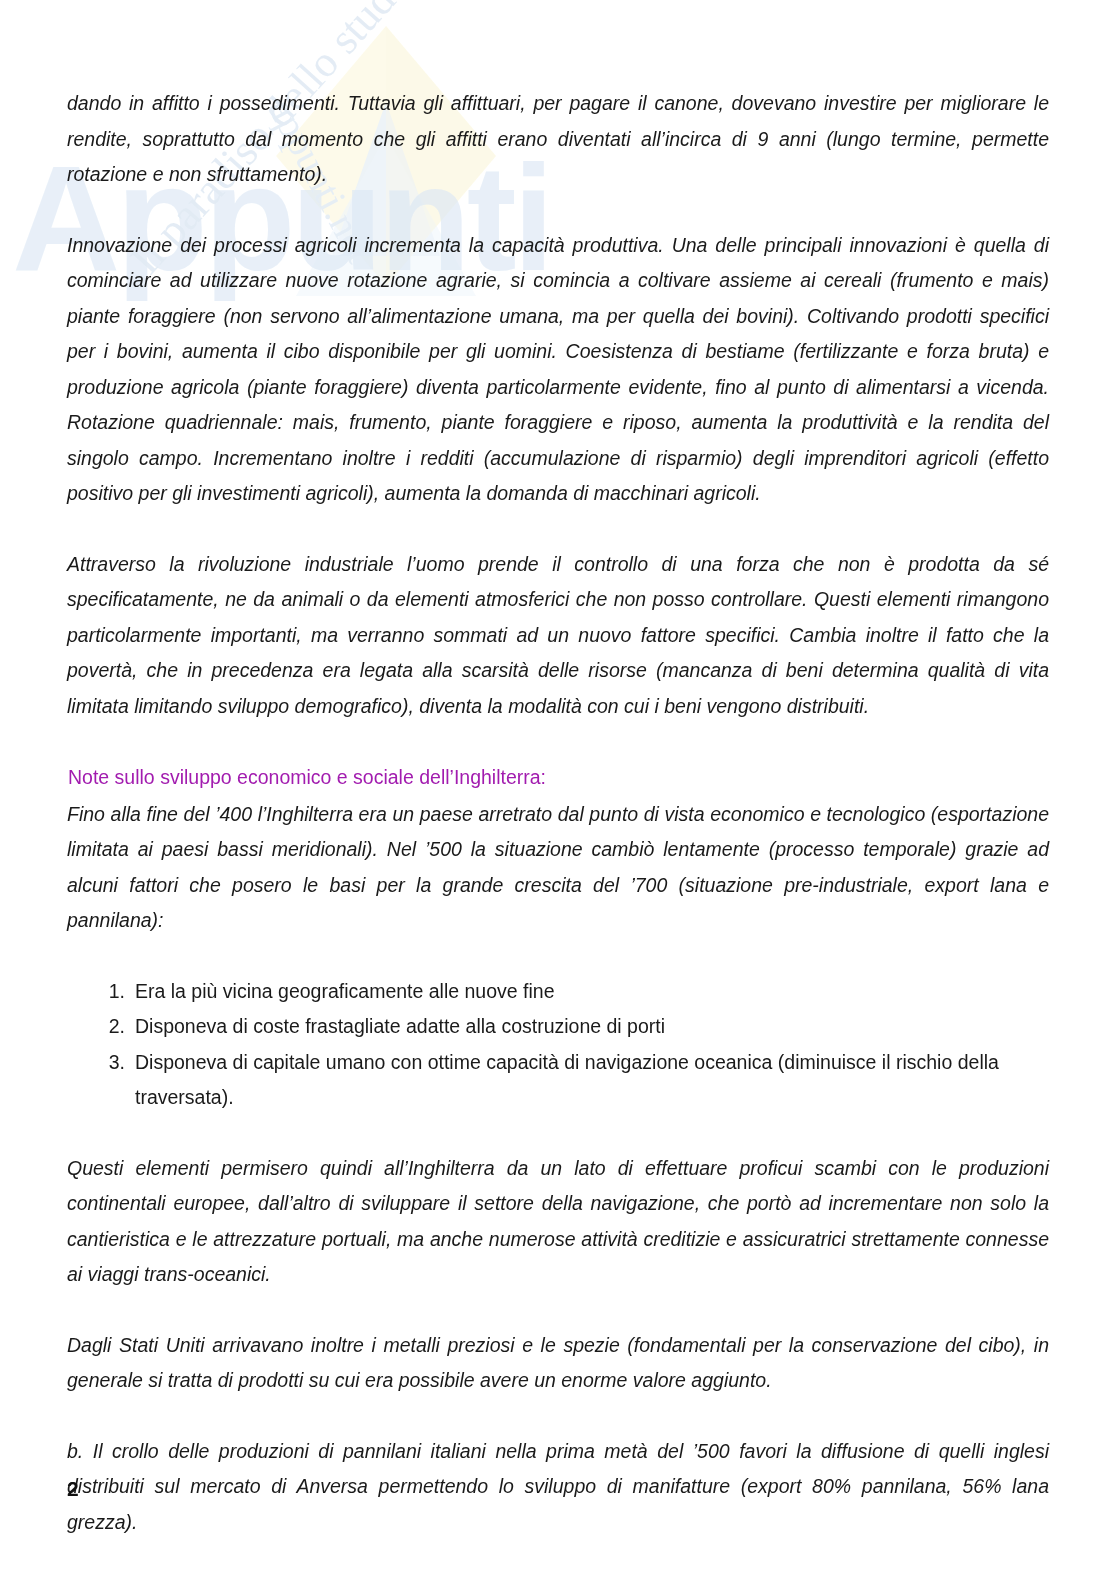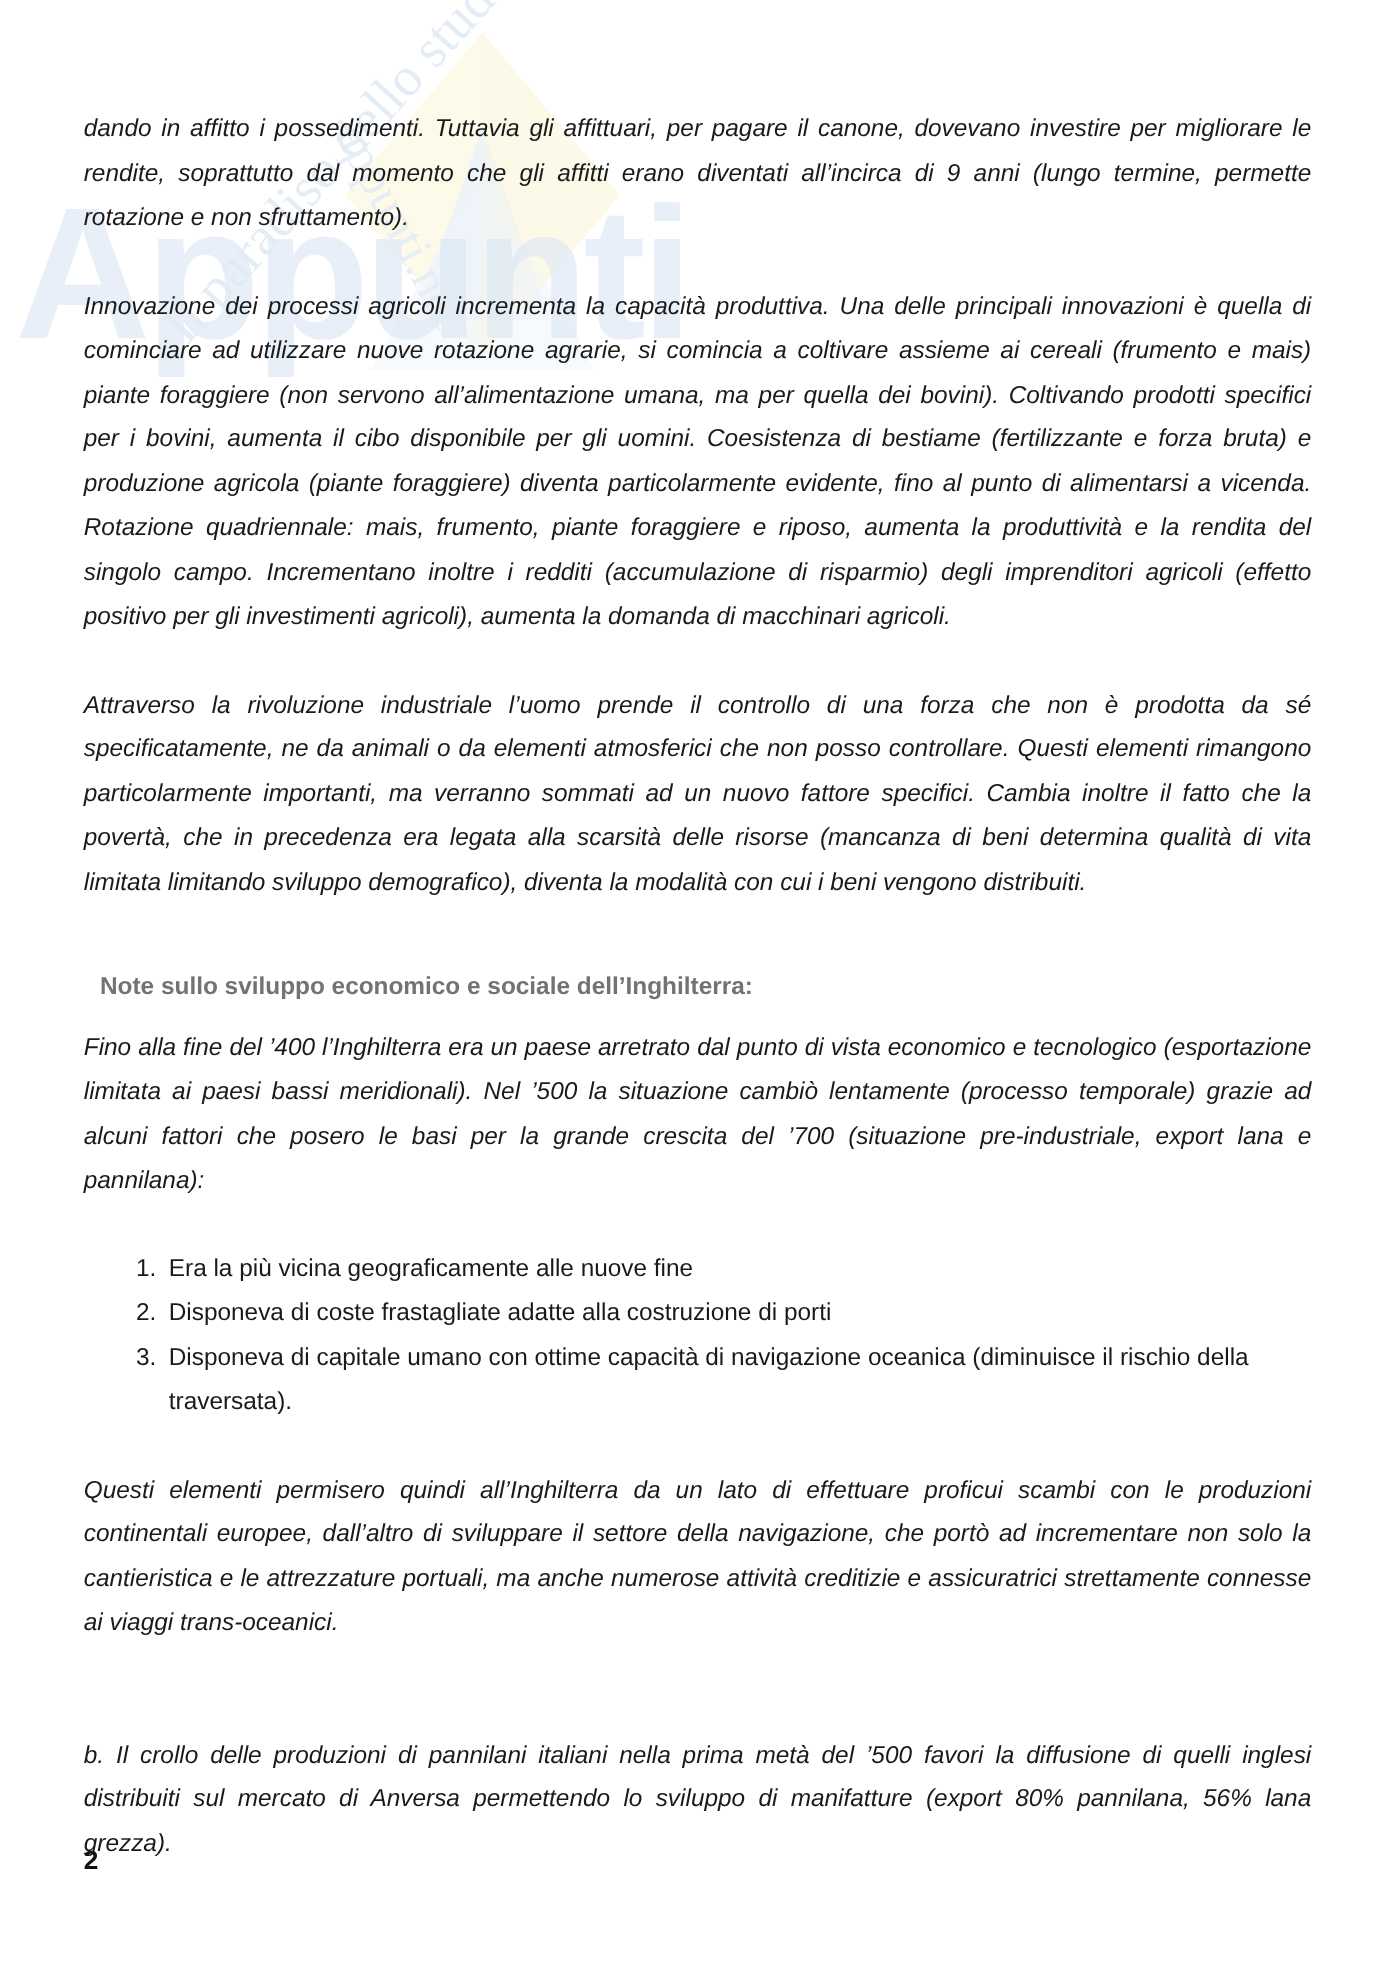--- a/index.html
+++ b/index.html
@@ -90,25 +90,25 @@
     text-justify: inter-word;
     font-family: "Liberation Sans", sans-serif;
     font-style: italic;
   }
 
   .gap {
     height: 35px;
   }
 
   .heading {
-    margin: 13px;
-    color: #737373;
+    margin: 1px;
+    color: #a21caf;
     font-size: 19.5px;
     line-height: 35.5px;
-    font-weight: bold;
+    font-weight: normal;
     text-align: left;
     font-family: "Liberation Sans", sans-serif;
   }
 
   ol.numlist {
     margin: 0;
     padding: 0;
     list-style: none;
   }
   ol.numlist > li {
@@ -191,20 +191,21 @@
         <span class="marker">3.</span>
         <span>Disponeva di capitale umano con ottime capacità di navigazione oceanica (diminuisce il rischio della traversata).</span>
       </li>
     </ol>
 
     <div class="gap"></div>
 
     <p class="body">Questi elementi permisero quindi all’Inghilterra da un lato di effettuare proficui scambi con le produzioni continentali europee, dall’altro di sviluppare il settore della navigazione, che portò ad incrementare non solo la cantieristica e le attrezzature portuali, ma anche numerose attività creditizie e assicuratrici strettamente connesse ai viaggi trans-oceanici.</p>
     <div class="gap"></div>
 
+    <p class="body">Dagli Stati Uniti arrivavano inoltre i metalli preziosi e le spezie (fondamentali per la conservazione del cibo), in generale si tratta di prodotti su cui era possibile avere un enorme valore aggiunto.</p>
     <div class="gap"></div>
 
     <p class="body">b. Il crollo delle produzioni di pannilani italiani nella prima metà del ’500 favori la diffusione di quelli inglesi distribuiti sul mercato di Anversa permettendo lo sviluppo di manifatture (export 80% pannilana, 56% lana grezza).</p>
     <div class="gap"></div>
 
   </div>
 
   <div class="page-number">2</div>
 
 </div>

